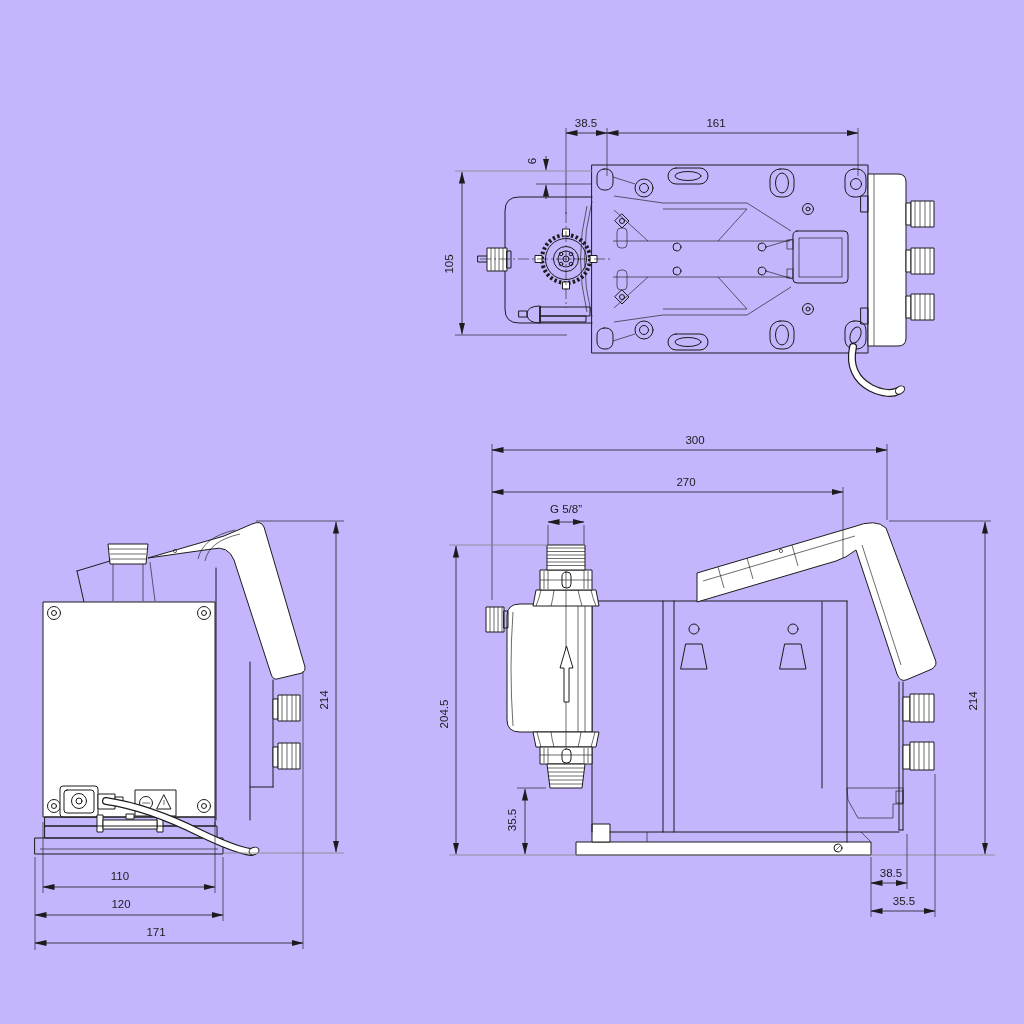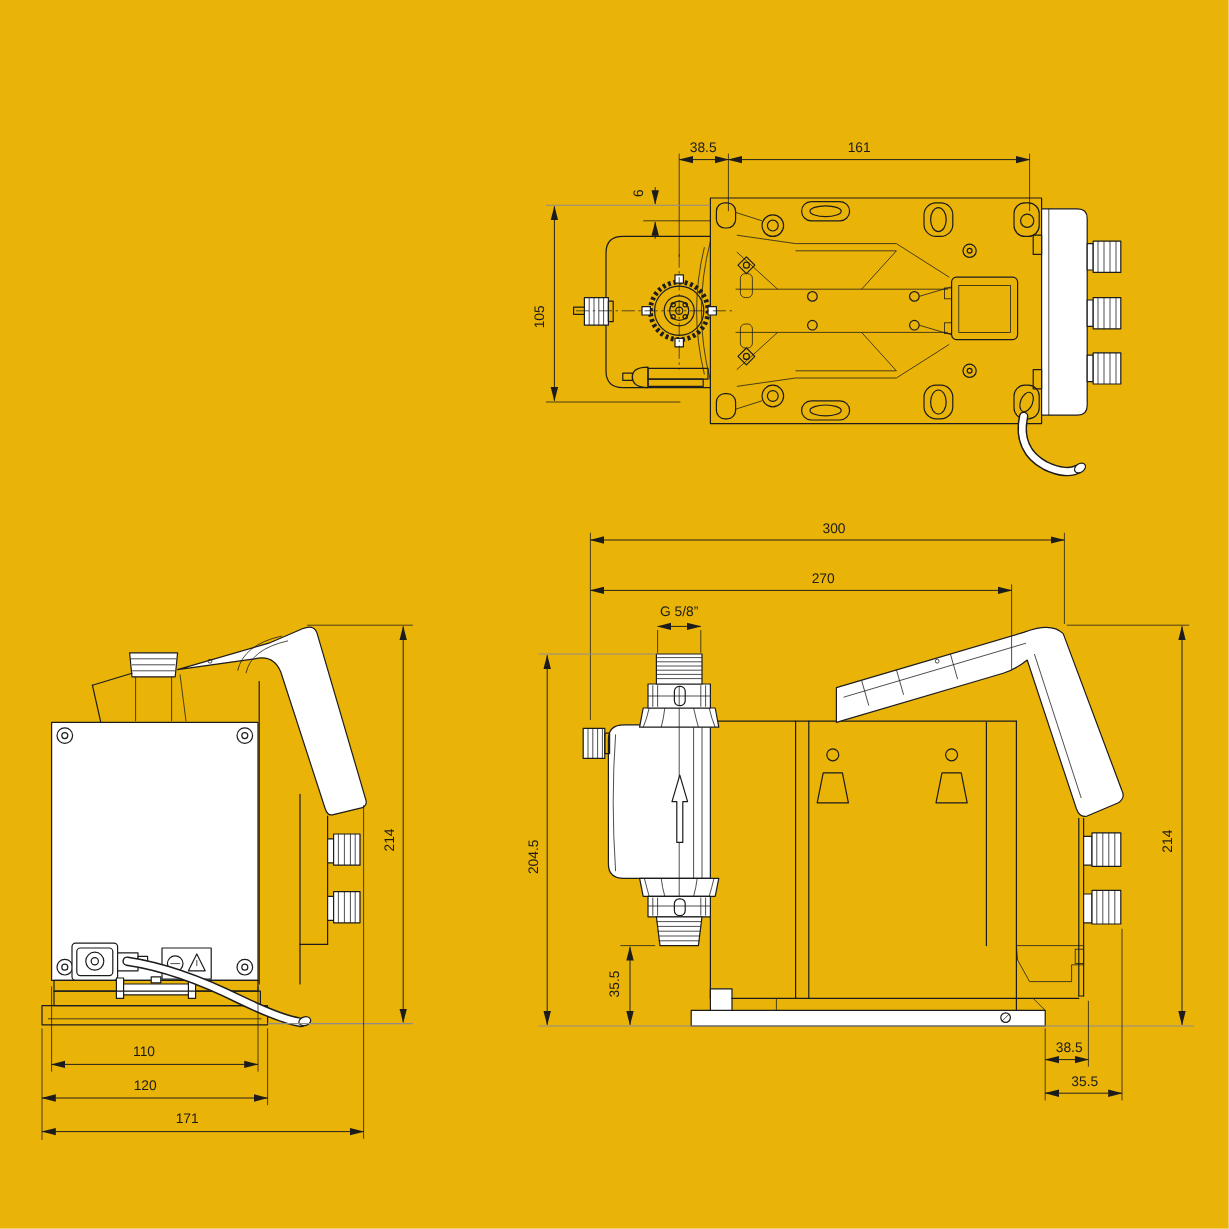--- a/index.html
+++ b/index.html
@@ -1,16 +1,16 @@
 <!DOCTYPE html>
 <html><head>
 <meta charset="utf-8">
 <style>
   html,body{margin:0;padding:0;background:#ffffff;}
-  .page{width:1024px;height:1024px;position:relative;background:#eab308;overflow:hidden;}
+  .page{width:1024px;height:1024px;position:relative;background:#c4b5fd;overflow:hidden;}
   svg{display:block;}
   .ln{stroke:#1c1c1c;stroke-width:1;fill:none;stroke-linecap:round;stroke-linejoin:round;}
   .lnw{stroke:#1c1c1c;stroke-width:1;fill:#fff;stroke-linejoin:round;}
   .thin{stroke:#1c1c1c;stroke-width:.65;fill:none;}
   .dim{stroke:#1c1c1c;stroke-width:.8;fill:none;}
   .ref{stroke:#8d8d8d;stroke-width:.9;fill:none;}
   .cl{stroke:#1c1c1c;stroke-width:.6;fill:none;stroke-dasharray:11 3 2 3;}
   .knurl{stroke:#1c1c1c;stroke-width:4;fill:none;stroke-dasharray:2.4 2.3;}
   .cabo{stroke:#1c1c1c;stroke-width:8;fill:none;stroke-linecap:round;}
   .cabi{stroke:#fff;stroke-width:5.6;fill:none;stroke-linecap:round;}

